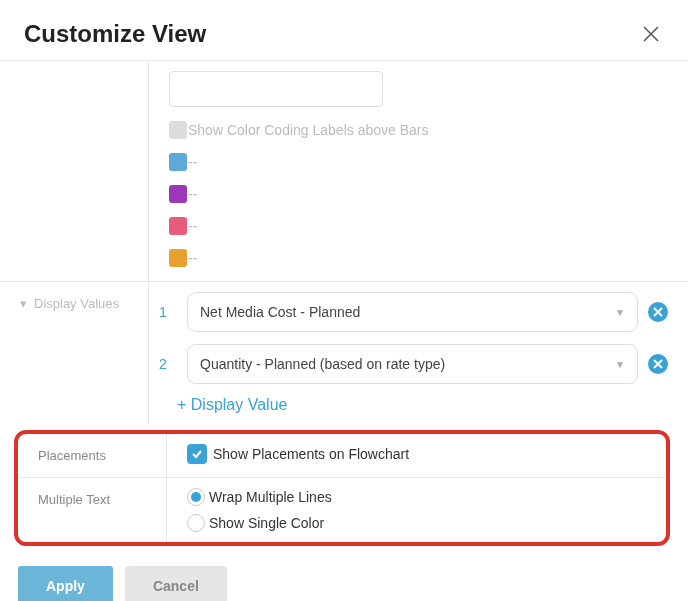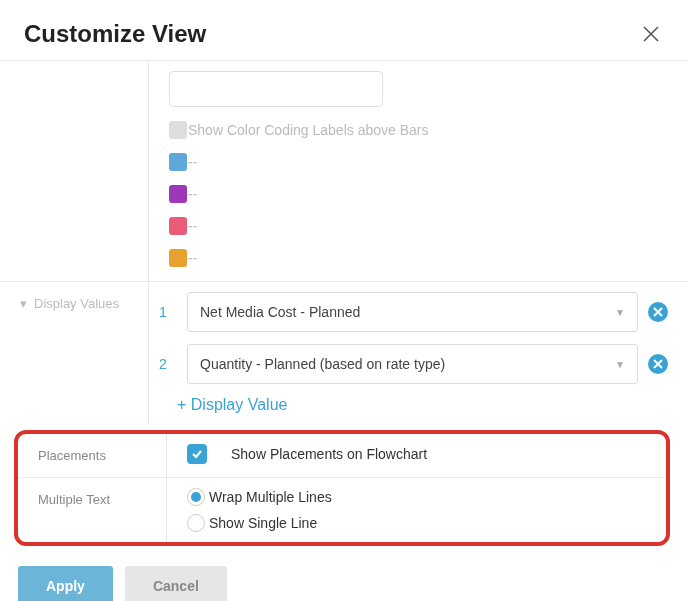--- a/index.html
+++ b/index.html
@@ -14,28 +14,28 @@
 .section-label .arrow { width: 10px; display: inline-block; }
 .section-body { flex: 1; padding: 10px 20px 10px 0; border-left: 1px solid #e8e8e8; }
 .color-coding .section-body { padding-left: 20px; }
 .color-input { border: 1px solid #e0e0e0; border-radius: 4px; height: 36px; width: 214px; margin-bottom: 14px; }
 .color-line { display: flex; align-items: center; margin-bottom: 14px; gap: 1px; }
 .color-swatch { width: 18px; height: 18px; border-radius: 3px; }
 .color-text { color: #bbb; }
 .display-values .section-body { padding-left: 0; }
 .value-row { display: flex; align-items: center; margin-bottom: 12px; gap: 10px; }
 .value-num { width: 28px; text-align: center; color: #3aa3d6; font-weight: 500; }
-.value-select { flex: 1; border: 1px solid #ddd; border-radius: 3px; height: 40px; padding: 0 12px; display: flex; align-items: center; justify-content: space-between; background: #fff; }
+.value-select { flex: 1; border: 1px solid #ddd; border-radius: 9px; height: 40px; padding: 0 12px; display: flex; align-items: center; justify-content: space-between; background: #fff; }
 .value-select span { color: #444; }
 .value-select .caret { color: #aaa; font-size: 10px; }
 .remove-btn { width: 20px; height: 20px; border-radius: 50%; background: #3aa3d6; color: #fff; display: flex; align-items: center; justify-content: center; font-size: 11px; font-weight: bold; cursor: pointer; }
 .remove-btn svg { width: 10px; height: 10px; display: block; }
 .add-link { color: #3aa3d6; font-size: 16px; padding-left: 28px; cursor: pointer; }
 .placements .section-body, .placement-text .section-body { padding-left: 20px; }
-.check-row { display: flex; align-items: center; gap: 24px; }
+.check-row { display: flex; align-items: center; gap: 6px; }
 .check-box { width: 20px; height: 20px; border-radius: 4px; background: #3aa3d6; display: flex; align-items: center; justify-content: center; }
 .check-box svg { width: 12px; height: 12px; display: block; }
 .radio-row { display: flex; align-items: center; gap: 4px; margin-bottom: 8px; }
 .radio-circle { width: 18px; height: 18px; border-radius: 50%; border: 1px solid #ccc; display: flex; align-items: center; justify-content: center; }
 .radio-circle.selected .dot { width: 10px; height: 10px; border-radius: 50%; background: #3aa3d6; }
 .highlight-box { border: 4px solid #d9332b; border-radius: 12px; margin: 6px 18px 0 14px; }
 .highlight-box .section-row:first-child { border-top: none; }
 .footer { padding: 20px 18px; display: flex; gap: 12px; }
 .btn { height: 40px; padding: 0 28px; border: none; border-radius: 3px; font-size: 14px; font-weight: 600; cursor: pointer; }
 .btn-apply { background: #6bb6d8; color: #fff; }
@@ -145,21 +145,21 @@
     </div>
     <div class="section-body">
       <div class="radio-row">
         <div class="radio-circle selected">
             <div class="dot"></div>
           </div>
         <span>Wrap Multiple Lines</span>
       </div>
       <div class="radio-row" style="margin-bottom:0">
         <div class="radio-circle"></div>
-        <span>Show Single Line</span>
+        <span>Show Single Color</span>
       </div>
     </div>
   </div>
 </div>
 
 <div class="footer">
   <button class="btn btn-apply">Apply</button>
   <button class="btn btn-cancel">Cancel</button>
 </div>
 

